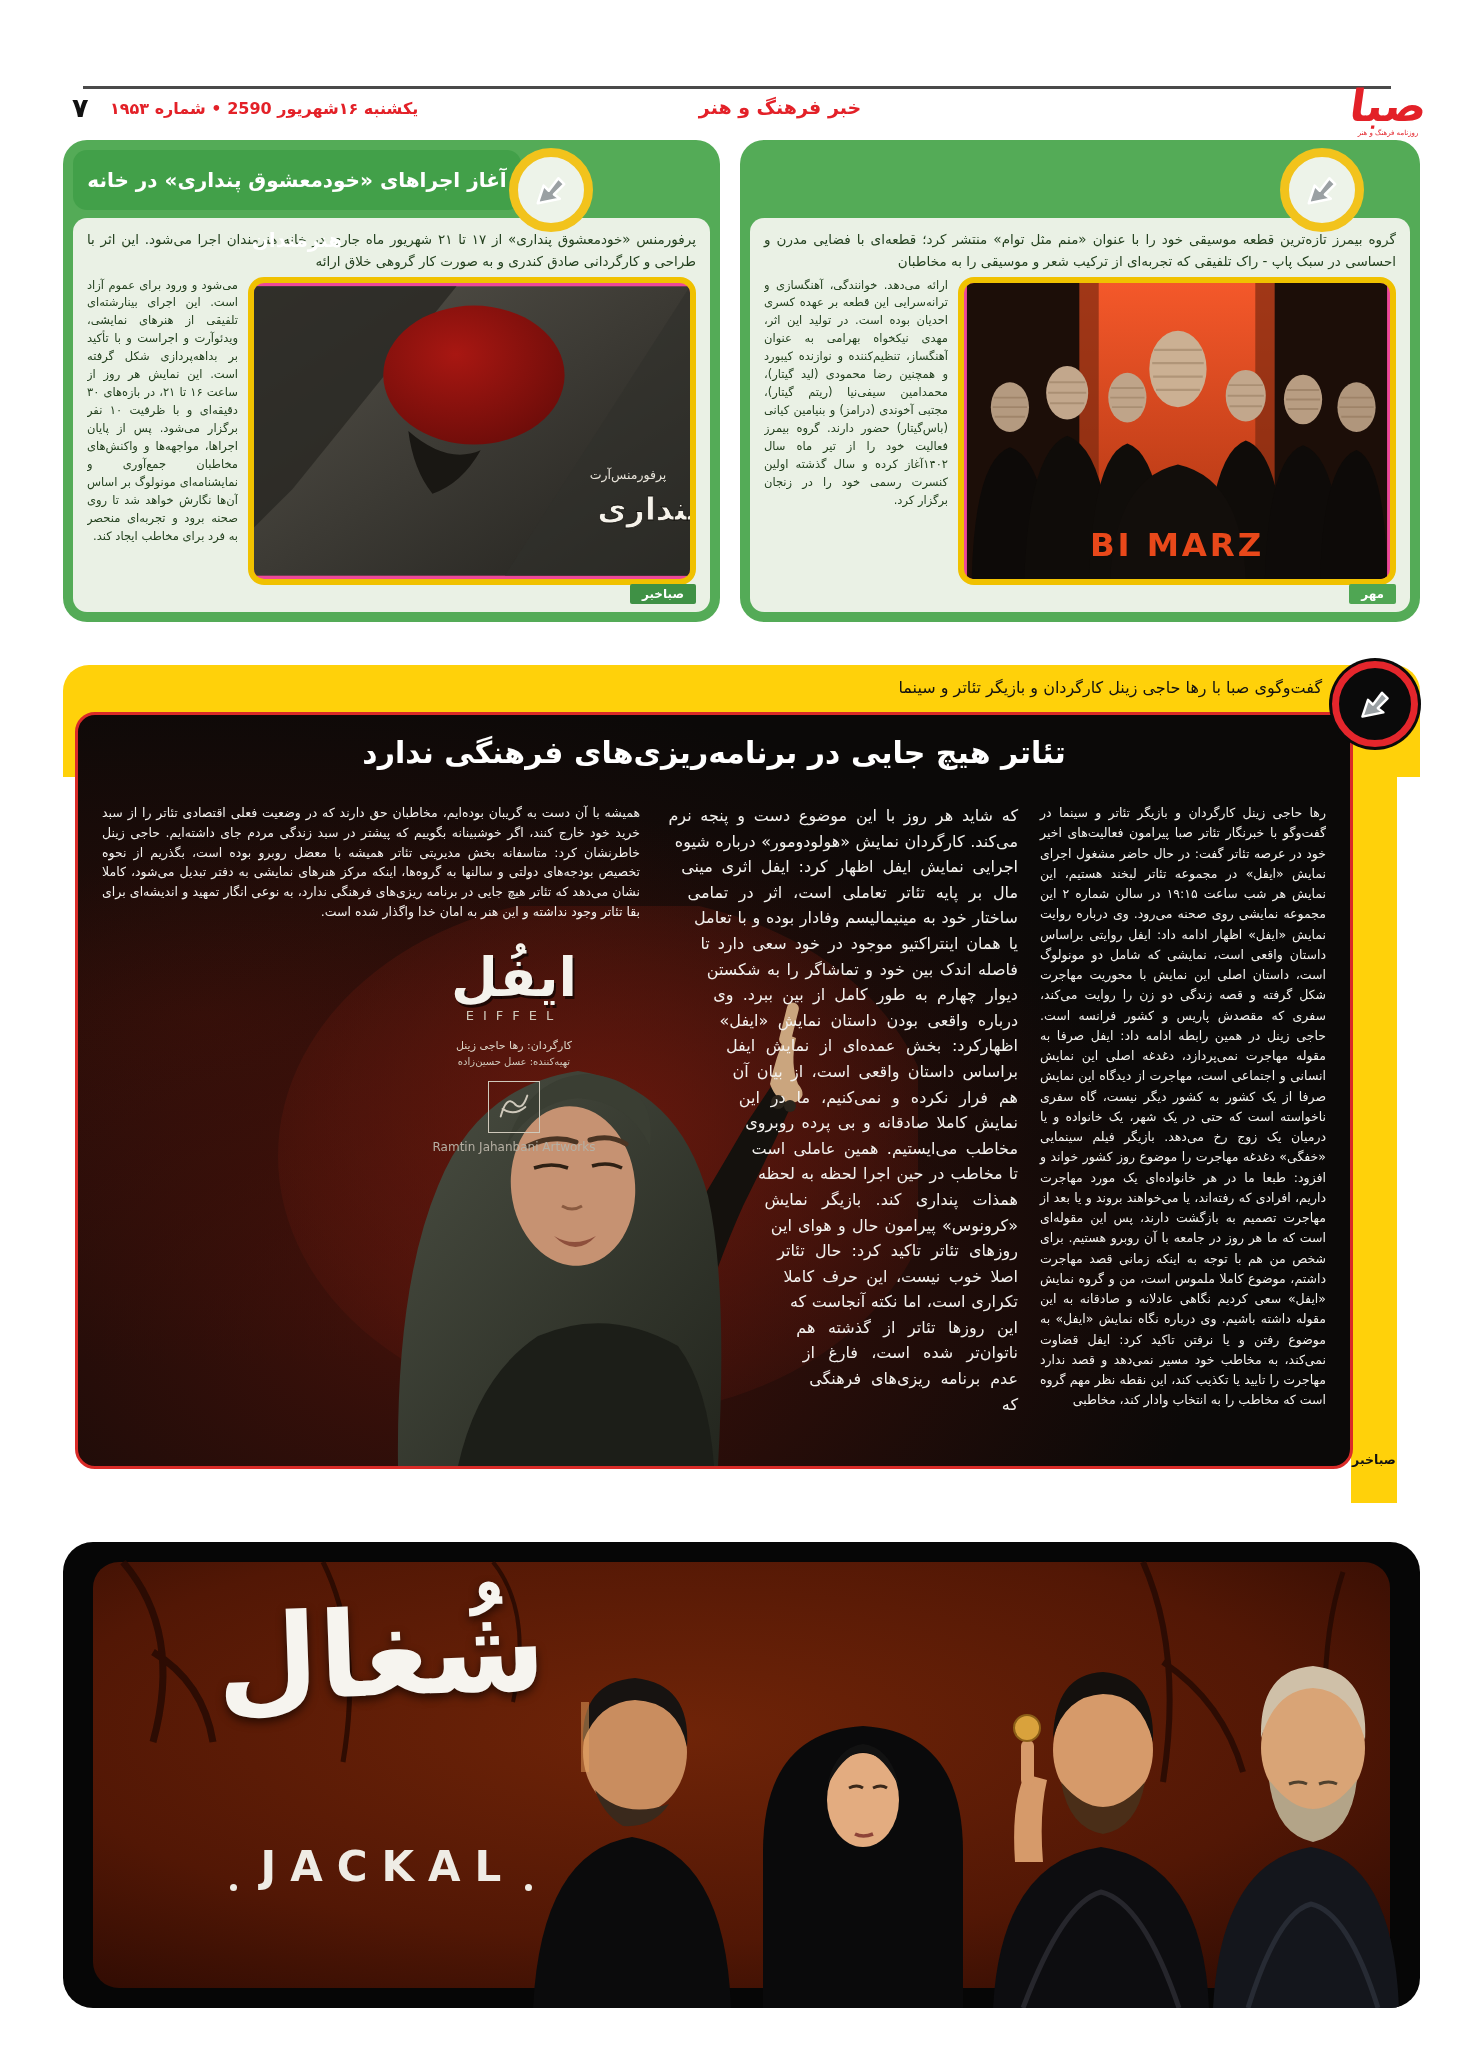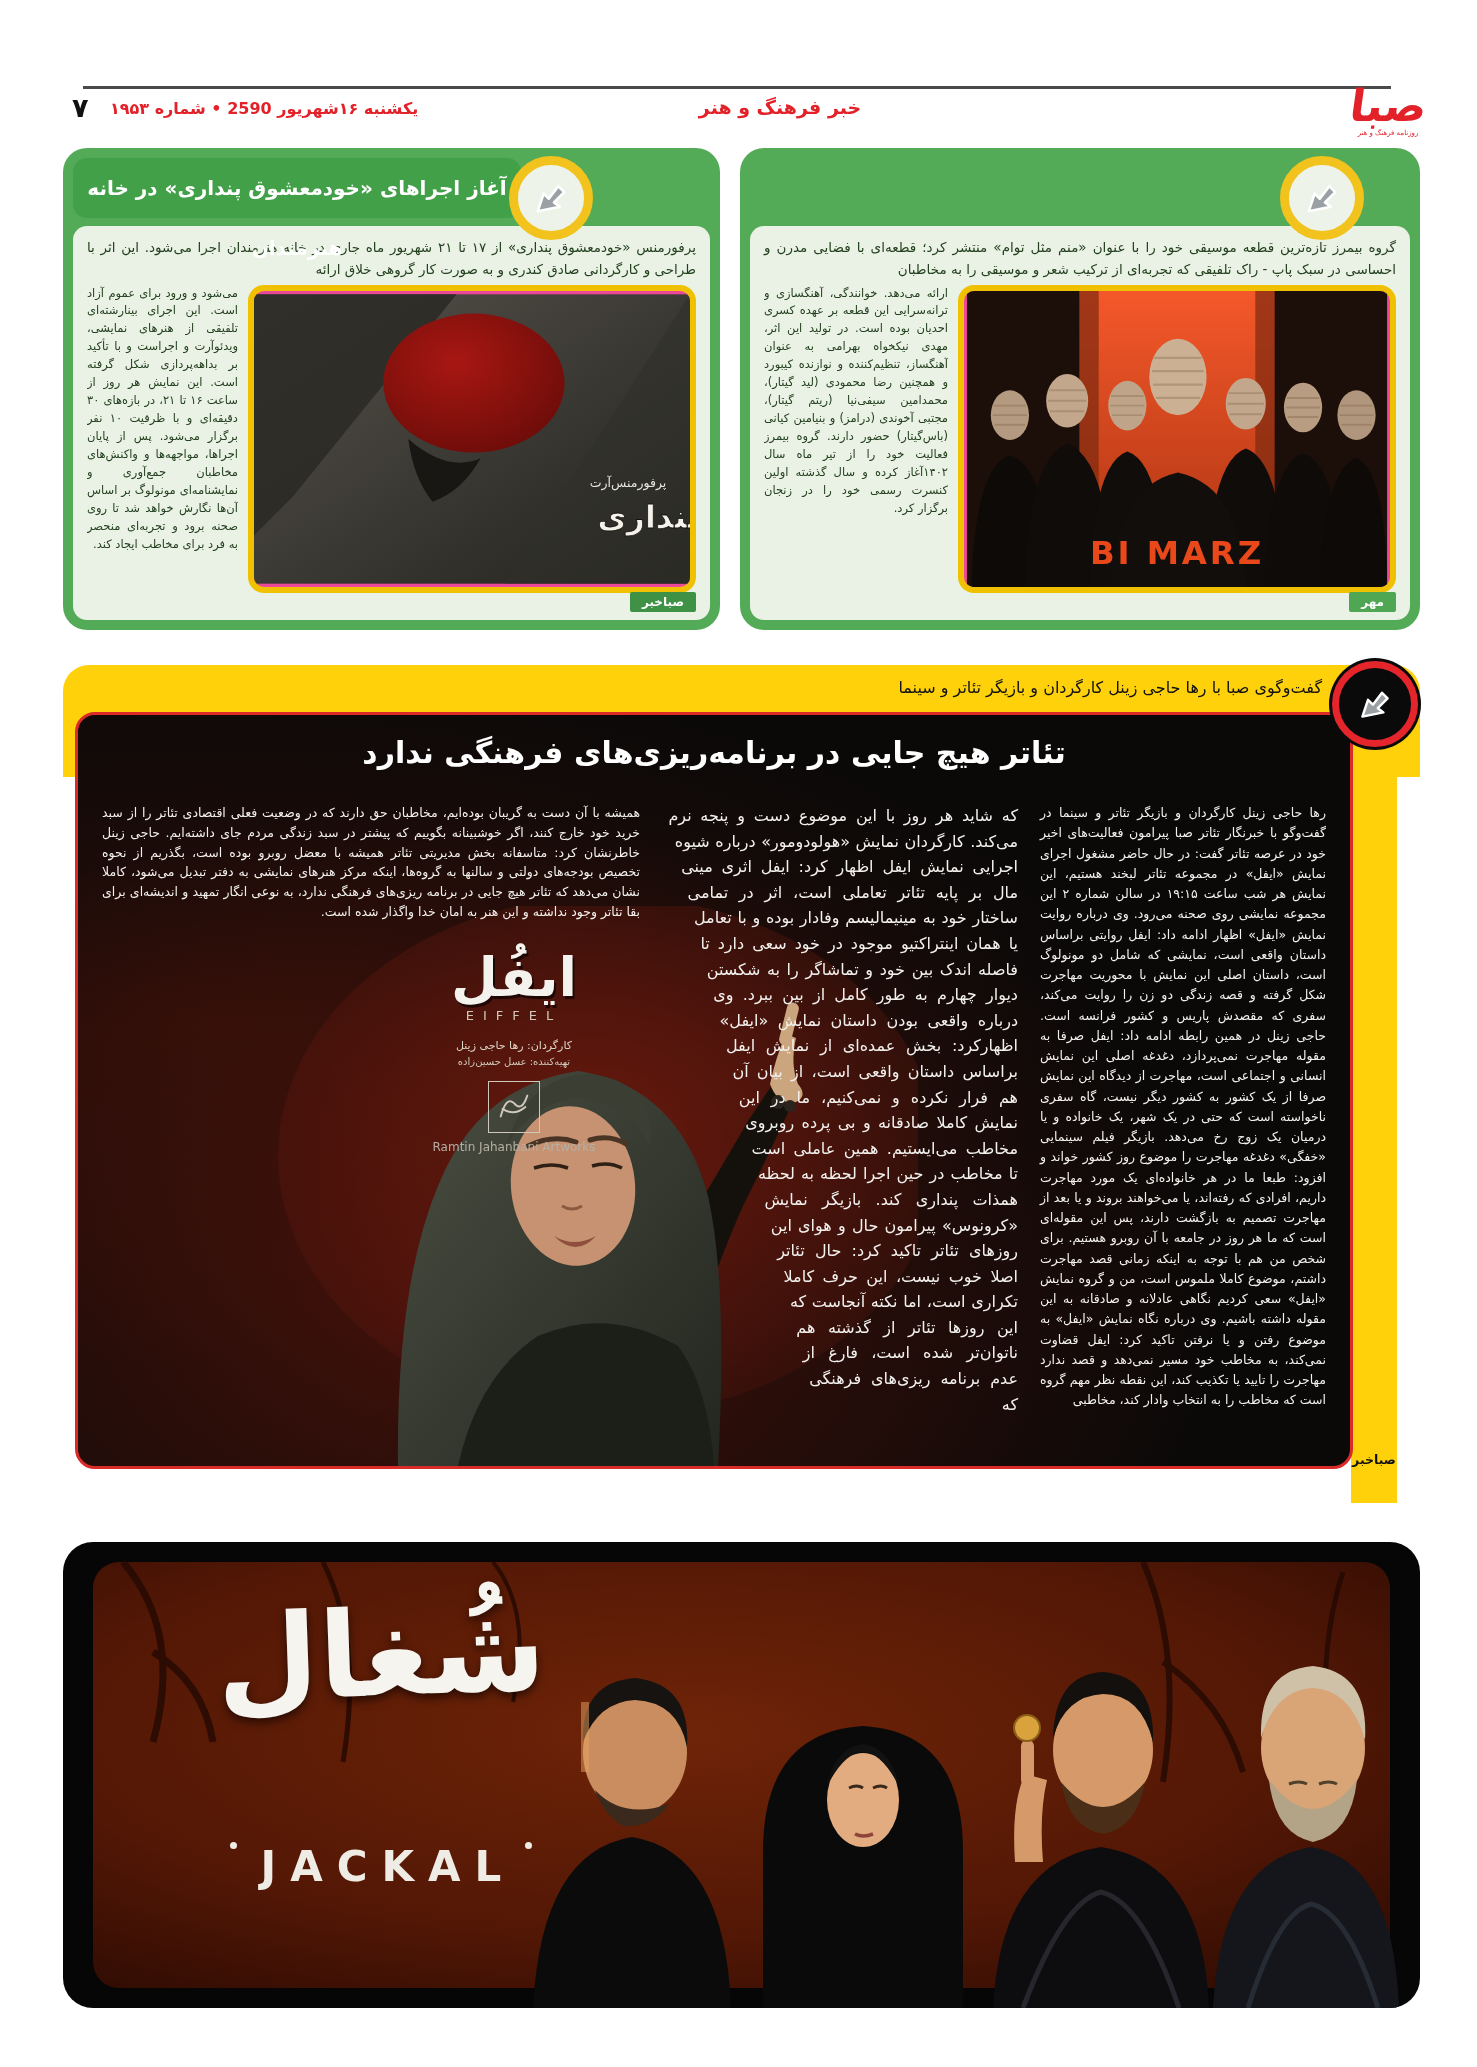--- a/index.html
+++ b/index.html
@@ -9,21 +9,21 @@
   
   .hdr-rule{position:absolute;left:83px;top:86px;width:1308px;height:3px;background:#4a4a4a;}
   .hdr-pgnum{position:absolute;left:72px;top:92px;font-size:27px;font-weight:bold;color:#111;}
   .hdr-date{position:absolute;left:110px;top:99px;font-size:16px;font-weight:bold;color:#e32128;direction:rtl;}
   .hdr-section{position:absolute;left:600px;top:96px;width:360px;text-align:center;font-size:19px;font-weight:bold;color:#e32128;direction:rtl;}
   .hdr-logo{position:absolute;right:24px;top:84px;width:130px;text-align:center;color:#e32128;}
   .hdr-logo .word{font-size:44px;font-weight:bold;transform:skewX(-8deg);display:inline-block;line-height:1;}
   .hdr-logo .tag{font-size:7px;color:#e32128;margin-top:1px;}
 
   
-  .gbox{position:absolute;top:148px;height:482px;background:#54ab57;border-radius:24px;}
+  .gbox{position:absolute;top:140px;height:482px;background:#54ab57;border-radius:24px;}
   #box-perf{left:63px;width:657px;}
   #box-bimarz{left:740px;width:680px;}
   .gband{position:absolute;left:10px;top:10px;height:60px;background:#42a049;border-radius:14px;
          color:#fff;font-weight:bold;text-align:center;line-height:60px;direction:rtl;z-index:1;}
   #box-perf .gband{width:448px;font-size:20px;}
   #box-bimarz .gband{width:550px;font-size:21px;}
   .gcircle{position:absolute;top:8px;width:84px;height:84px;border-radius:50%;
            background:#edf3e9;border:9px solid #f2c31c;display:flex;align-items:center;justify-content:center;z-index:2;}
   #box-perf .gcircle{left:446px;}
   #box-bimarz .gcircle{left:540px;}
@@ -65,21 +65,21 @@
   .p-cr1{font-size:11px;margin-top:16px;color:#ddd7c9;direction:rtl;}
   .p-cr2{font-size:10px;margin-top:4px;color:#cfc9bb;direction:rtl;}
   .p-stamp{width:52px;height:52px;border:1.5px solid #cfc9bb;margin:14px auto 0 auto;display:flex;align-items:center;justify-content:center;}
   .p-art{font-size:12px;margin-top:7px;color:#b5afa3;}
   .womansvg{position:absolute;left:200px;bottom:0;z-index:1;}
 
   
   .banner{position:absolute;left:63px;top:1542px;width:1357px;height:466px;background:#060606;border-radius:30px;overflow:hidden;}
   .jk-fa{position:absolute;left:118px;top:48px;width:400px;text-align:center;font-size:118px;font-weight:bold;
          color:#f6f4ef;transform:rotate(-2deg);text-shadow:0 4px 10px rgba(0,0,0,.6);direction:rtl;line-height:1.1;}
-  .jk-en{position:absolute;left:118px;top:300px;width:400px;display:flex;align-items:flex-start;justify-content:center;gap:10px;}
+  .jk-en{position:absolute;left:118px;top:300px;width:400px;display:flex;align-items:flex-end;justify-content:center;gap:10px;}
   .jk-en .t{font-size:42px;font-weight:bold;letter-spacing:14px;color:#efece5;text-indent:14px;}
   .jk-en .dot{width:7px;height:7px;border-radius:50%;background:#efece5;}
 </style>
 </head>
 <body>
 
 <div class="page">
 
   <div class="hdr-rule"></div>
   <div class="hdr-pgnum">۷</div>

